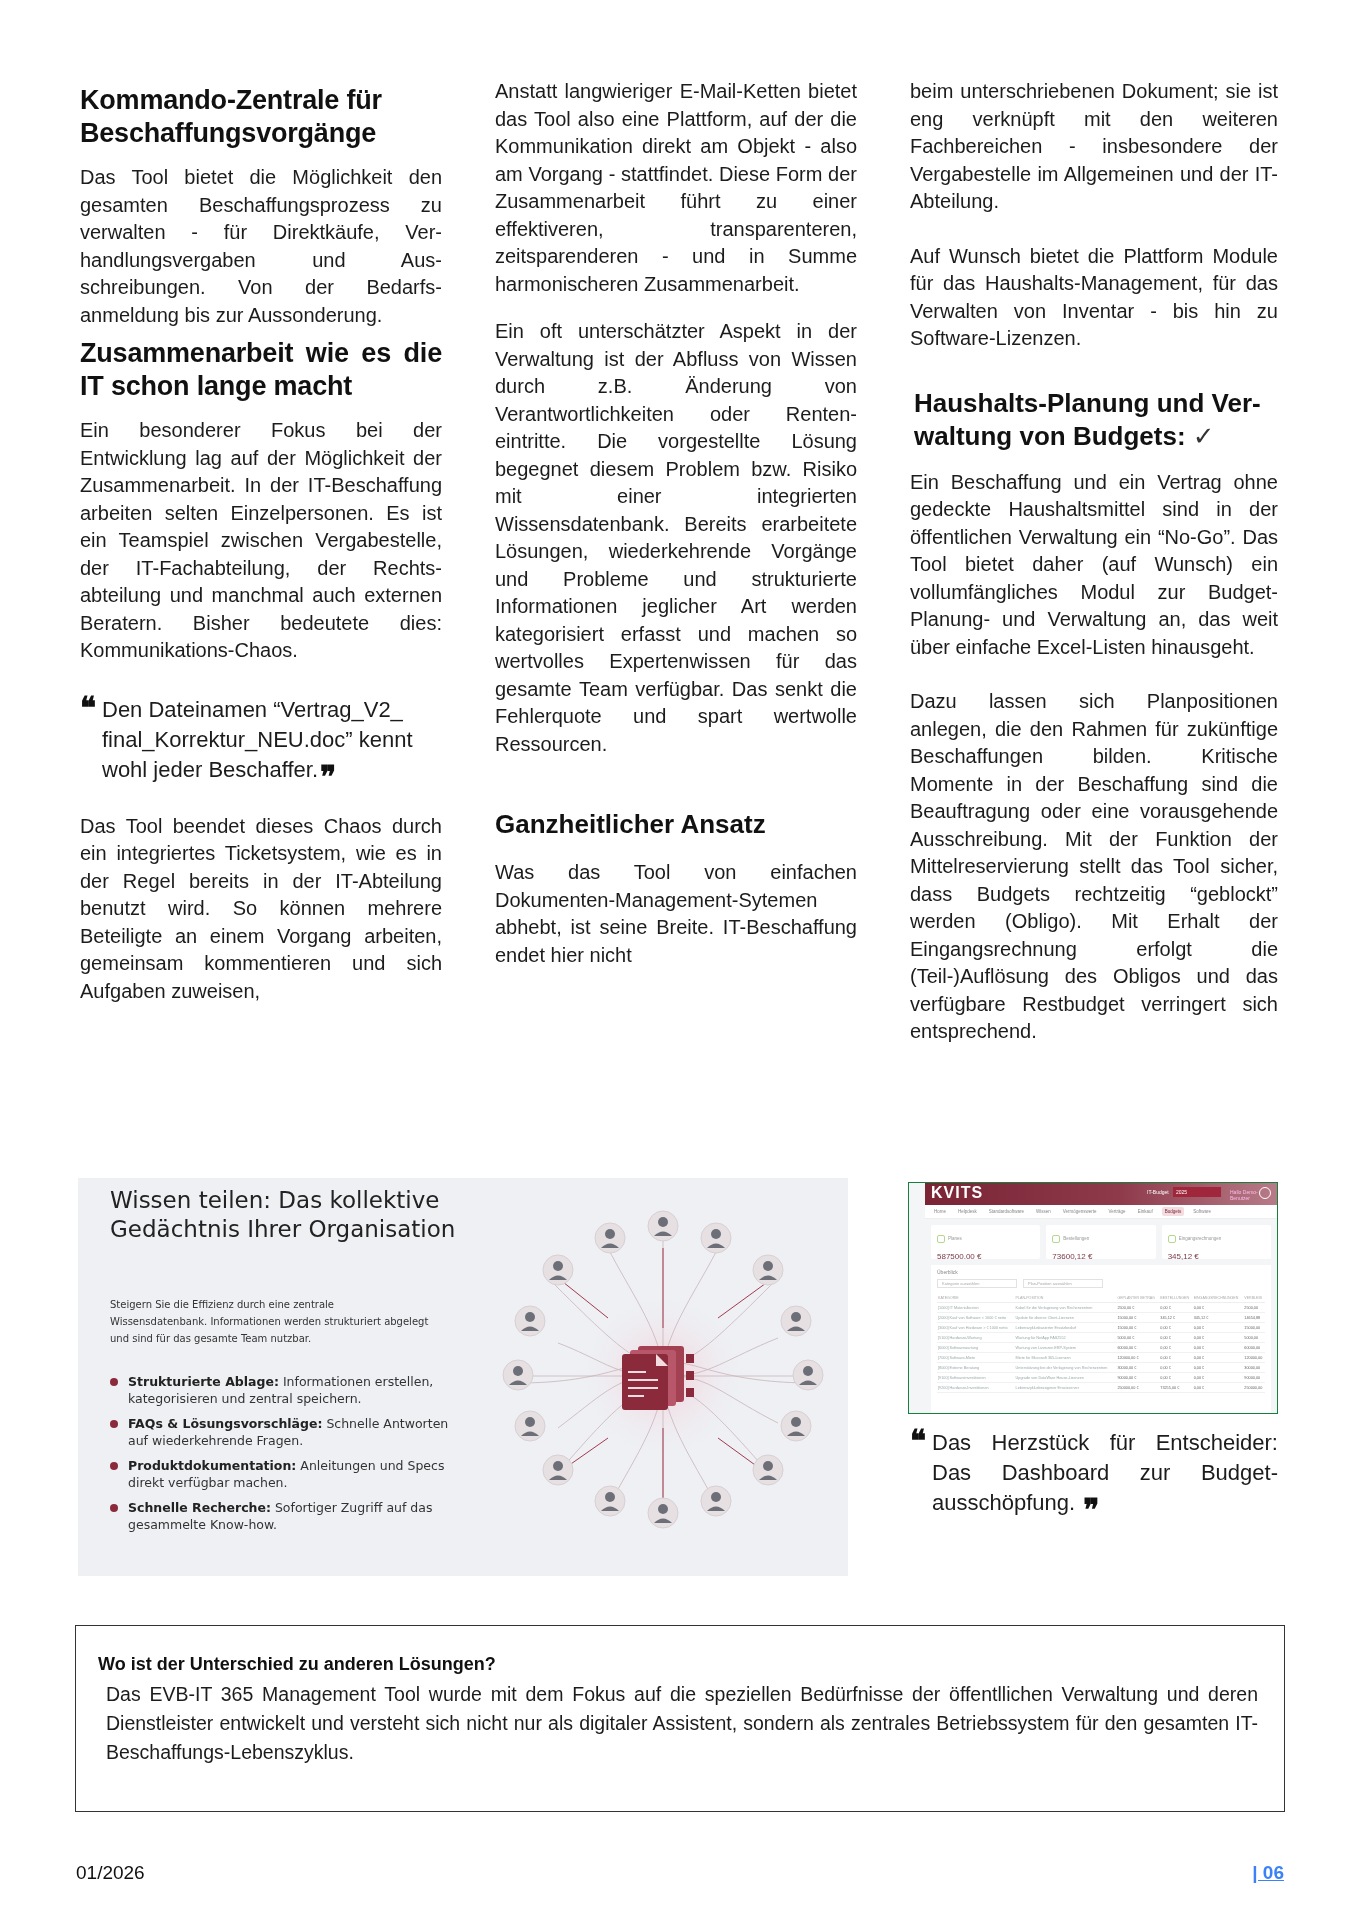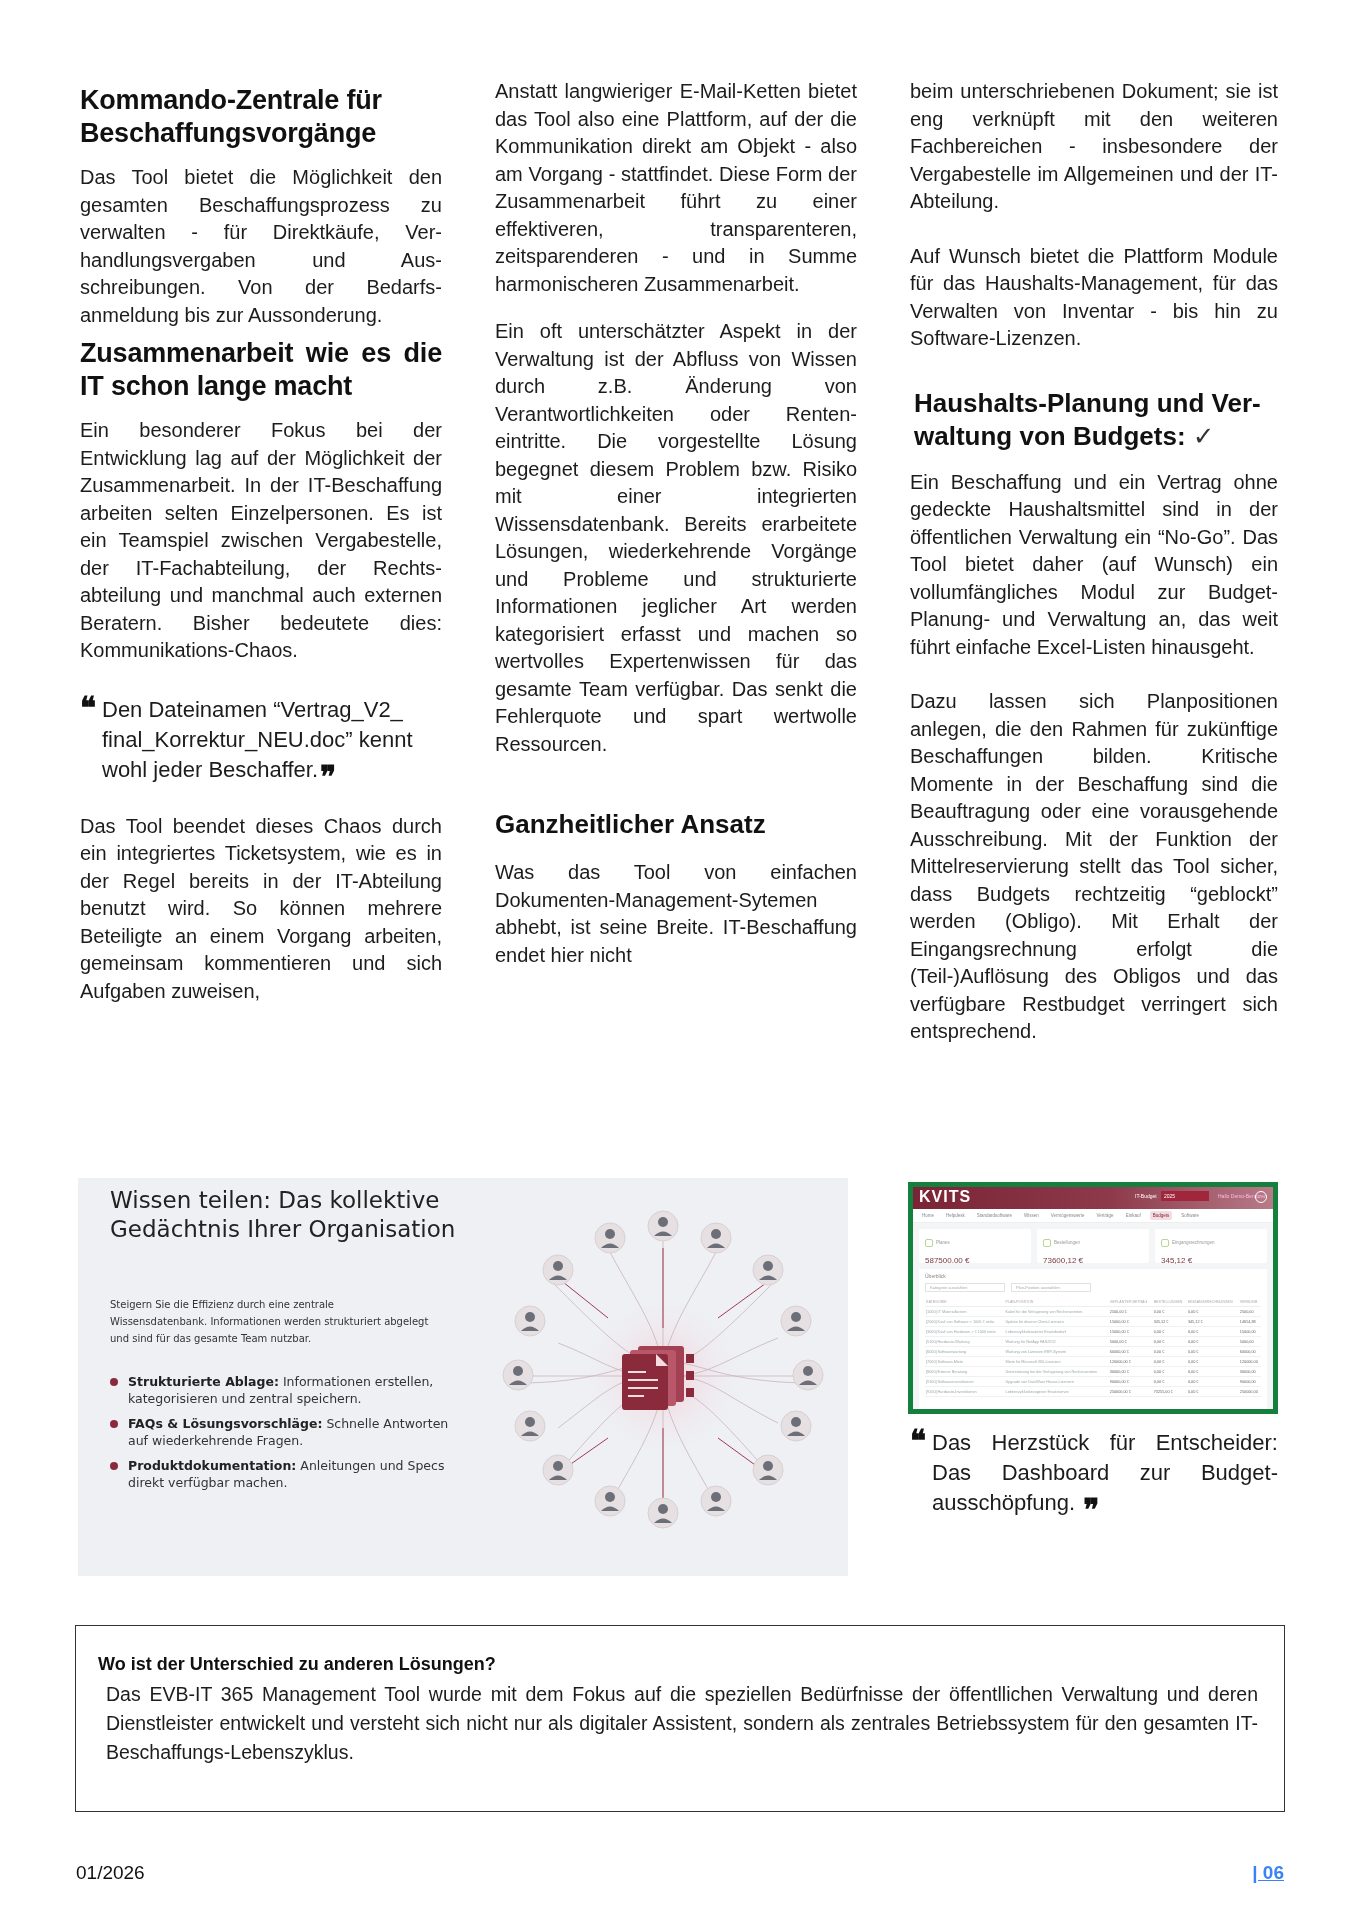--- a/index.html
+++ b/index.html
@@ -25,21 +25,21 @@
   .info { position: absolute; left: 78px; top: 1178px; width: 770px; height: 398px; background: #eef0f4; overflow: hidden; }
   .info-title { position: absolute; left: 32px; top: 8px; font-family: "DejaVu Sans", sans-serif; font-size: 23px; line-height: 29px; color: #222; font-weight: 400; }
   .info-intro { position: absolute; left: 32px; top: 118px; width: 320px; font-family: "DejaVu Sans", sans-serif; font-size: 10px; line-height: 17px; color: #333; }
   .info-list { position: absolute; left: 32px; top: 195px; width: 340px; list-style: none; }
   .info-list li { position: relative; padding-left: 18px; font-family: "DejaVu Sans", sans-serif; font-size: 12.5px; line-height: 17px; color: #333; margin-bottom: 8px; }
   .info-list li .dot { position: absolute; left: 0; top: 5px; width: 8px; height: 8px; border-radius: 50%; background: #8b2a3b; }
   .info-list li b { font-weight: 700; color: #222; }
   .info-graphic { position: absolute; left: 400px; top: 0; width: 370px; height: 398px; }
 
   
-  .dash { position: absolute; left: 908px; top: 1182px; width: 370px; height: 232px; background: #f4f5f7; overflow: hidden; border: 5px solid #15803d; }
+  .dash { position: absolute; left: 908px; top: 1182px; width: 370px; height: 232px; background: #f4f5f7; overflow: hidden; border: 1px solid #15803d; padding-left: 16px; }
   .dash-top { height: 22px; background: linear-gradient(90deg, #7a2436 0%, #8e3a4b 55%, #b77b87 100%); position: relative; }
   .dash-logo { position: absolute; left: 6px; top: 1px; color: #fff; font-family: "Liberation Sans", sans-serif; font-weight: 700; font-size: 16px; letter-spacing: 1px; }
   .dash-budget-label { position: absolute; left: 222px; top: 6px; color: #fff; font-size: 5px; }
   .dash-budget-field { position: absolute; left: 248px; top: 4px; width: 48px; height: 10px; background: #a0263c; color: #fff; font-size: 5px; padding-left: 3px; line-height: 10px; }
   .dash-user { position: absolute; left: 305px; top: 6px; color: #fbe; font-size: 5px; }
   .dash-avatar { position: absolute; right: 6px; top: 4px; width: 12px; height: 12px; border-radius: 50%; border: 1px solid #fff; }
   .dash-nav { height: 14px; background: #fff; display: flex; align-items: center; gap: 6px; padding-left: 6px; border-bottom: 1px solid #eee; }
   .dash-nav span { font-size: 4.5px; color: #888; white-space: nowrap; padding: 2px 3px; border-radius: 2px; }
   .dash-nav span.active { background: #f3dde1; color: #7a2436; }
   .dash-cards { display: flex; gap: 6px; padding: 6px 6px 0 6px; }
@@ -88,34 +88,35 @@
   <p class="body" style="margin-top:18px;">Was das Tool von einfachen Dokumenten-Management-Sytemen abhebt, ist seine Breite. IT-Beschaffung endet hier nicht</p>
 </div>
 
 <div class="col col3" style="top:78px;">
   <p class="body">beim unterschriebenen Dokument; sie ist eng verknüpft mit den weiteren Fachbereichen - insbesondere der Vergabestelle im Allgemeinen und der IT-Abteilung.</p>
   <p class="body" style="margin-top:27px;">Auf Wunsch bietet die Plattform Module für das Haushalts-Management, für das Verwalten von Inventar - bis hin zu Software-Lizenzen.</p>
   <h3 class="sec-sm" style="margin-top:34px; padding-left:4px;">
     <span>Haushalts-Planung und Ver­waltung von Budgets:</span>
     <span class="check">✓</span>
   </h3>
-  <p class="body" style="margin-top:16px;">Ein Beschaffung und ein Vertrag ohne gedeckte Haushaltsmittel sind in der öffentlichen Verwaltung ein “No-Go”. Das Tool bietet daher (auf Wunsch) ein vollumfängliches Modul zur Budget-Planung- und Verwaltung an, das weit führt einfache Excel-Listen hinausgeht.</p>
+  <p class="body" style="margin-top:16px;">Ein Beschaffung und ein Vertrag ohne gedeckte Haushaltsmittel sind in der öffentlichen Verwaltung ein “No-Go”. Das Tool bietet daher (auf Wunsch) ein vollumfängliches Modul zur Budget-Planung- und Verwaltung an, das weit über einfache Excel-Listen hinausgeht.</p>
   <p class="body" style="margin-top:27px;">Dazu lassen sich Planpositionen anlegen, die den Rahmen für zukünftige Beschaffungen bilden. Kritische Momente in der Be­schaffung sind die Beauftragung oder eine vorausgehende Aus­schreibung. Mit der Funktion der Mittelreservierung stellt das Tool sicher, dass Budgets rechtzeitig “geblockt” werden (Obligo). Mit Erhalt der Eingangsrechnung er­folgt die (Teil-)Auflösung des Obli­gos und das verfügbare Rest­budget verringert sich ent­sprechend.</p>
 </div>
 
 <div class="info">
   <div class="info-title">
     <span>Wissen teilen: Das kollektive</span><br>
     <span>Gedächtnis Ihrer Organisation</span>
   </div>
   <div class="info-intro">Steigern Sie die Effizienz durch eine zentrale Wissensdatenbank. Informationen werden strukturiert abgelegt und sind für das gesamte Team nutzbar.</div>
   <ul class="info-list">
     <li><span class="dot"></span><b>Strukturierte Ablage:</b><span> Informationen erstellen, kategorisieren und zentral speichern.</span></li>
     <li><span class="dot"></span><b>FAQs &amp; Lösungsvorschläge:</b><span> Schnelle Antworten auf wiederkehrende Fragen.</span></li>
     <li><span class="dot"></span><b>Produktdokumentation:</b><span> Anleitungen und Specs direkt verfügbar machen.</span></li>
+    <li><span class="dot"></span><b>Schnelle Recherche:</b><span> Sofortiger Zugriff auf das gesammelte Know-how.</span></li>
   </ul>
   <svg class="info-graphic" viewBox="0 0 370 398">
     <defs>
       <radialGradient id="glow" cx="50%" cy="50%" r="50%">
         <stop offset="0%" stop-color="#f3c9d1" stop-opacity="0.9"></stop>
         <stop offset="100%" stop-color="#eef0f4" stop-opacity="0"></stop>
       </radialGradient>
     </defs>
     <circle cx="185" cy="198" r="85" fill="url(#glow)"></circle>
     <g stroke="#c9b4ba" stroke-width="0.8" fill="none">

